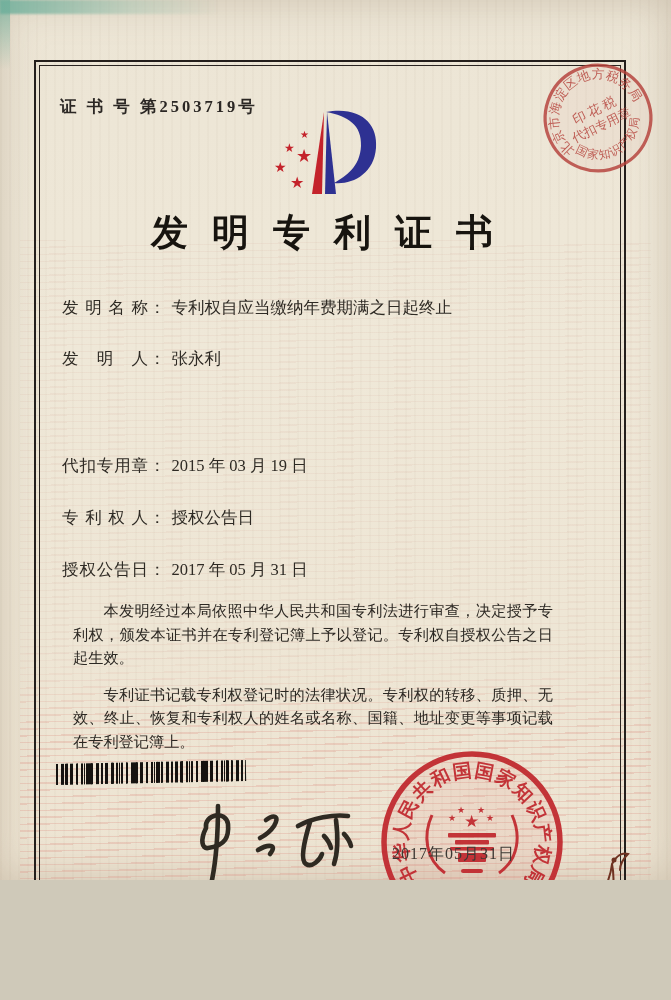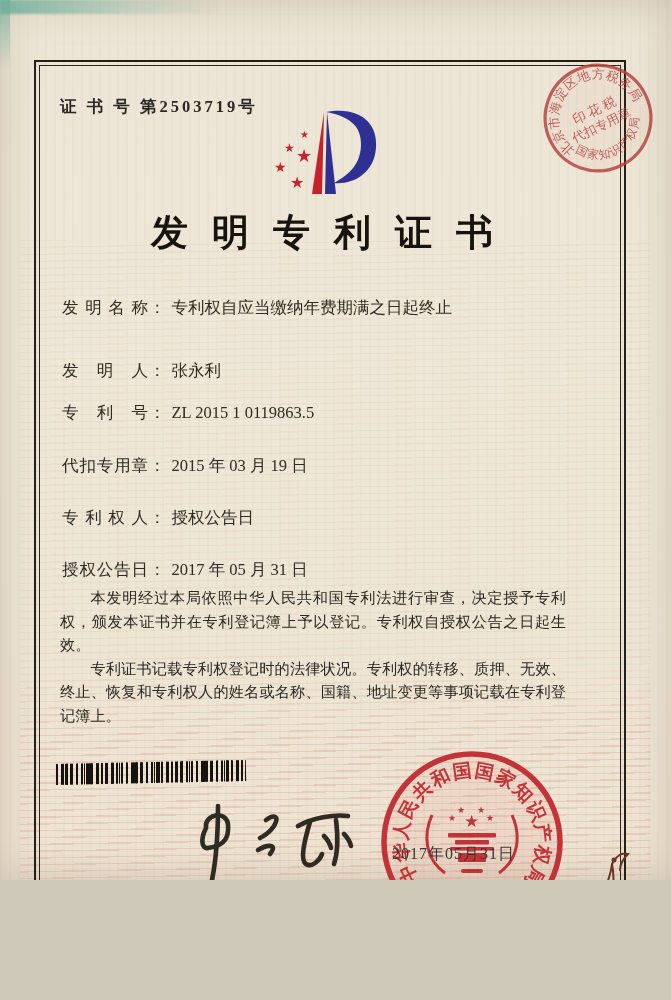--- a/index.html
+++ b/index.html
@@ -26,24 +26,24 @@
   .frame-inner{position:absolute;inset:3px;border:1px solid #2c2622;}
   
   .certno{position:absolute;left:60px;top:96px;font-size:16.5px;letter-spacing:3px;color:#2b2724;font-weight:600;}
   .logo{position:absolute;left:266px;top:90px;}
   .title{position:absolute;left:34px;width:588px;top:208px;text-align:center;
         font-size:37px;font-weight:700;letter-spacing:24px;padding-left:12px;box-sizing:border-box;color:#17140f;}
   
   .field{position:absolute;left:62px;font-size:16.5px;color:#2e2a24;white-space:nowrap;}
   .flabel{display:inline-block;width:86px;text-align:justify;text-align-last:justify;}
   .fcolon{margin:0 6px 0 1px;}
-  .f0{top:297px}.f1{top:360px}.f2{top:402px}.f3{top:455px}.f4{top:507px}.f5{top:559px}
+  .f0{top:297px}.f1{top:348px}.f2{top:402px}.f3{top:455px}.f4{top:507px}.f5{top:559px}
   
   .bodytext{position:absolute;left:60px;top:586px;width:506px;font-size:15.2px;line-height:23.6px;color:#2c2823;}
-  .bodytext p{margin:0;text-indent:2em;text-align:justify;}
+  .bodytext p{margin:13px;text-indent:2em;text-align:justify;}
   
   .barcode{position:absolute;left:56px;top:762px;width:190px;height:21px;transform:rotate(-1.2deg);
         background:
          repeating-linear-gradient(90deg,#15120f 0 2px,rgba(0,0,0,0) 2px 5px),
          repeating-linear-gradient(90deg,#15120f 0 1px,rgba(0,0,0,0) 1px 7px),
          repeating-linear-gradient(90deg,rgba(0,0,0,0) 0 9px,#15120f 9px 12px,rgba(0,0,0,0) 12px 23px);}
   
   .director{position:absolute;left:84px;top:818px;font-size:17px;color:#2b2620;}
   .director div{margin-bottom:12px;letter-spacing:2px;}
   .sig{position:absolute;left:178px;top:798px;}
@@ -105,23 +105,20 @@
     <text x="65" y="77" text-anchor="middle" font-size="12.5" fill="#b5403a">代扣专用章</text>
   </svg>
 
   <div class="title">发明专利证书</div>
 
   <div class="field f0">
     <span class="flabel">发明名称</span><span class="fcolon">：</span><span>专利权自应当缴纳年费期满之日起终止</span>
   </div>
   <div class="field f1">
     <span class="flabel">发明人</span><span class="fcolon">：</span><span>张永利</span>
-  </div>
-  <div class="field f2">
-    <span class="flabel">专利号</span><span class="fcolon">：</span><span>ZL 2015 1 0119863.5</span>
   </div>
   <div class="field f3">
     <span class="flabel">代扣专用章</span><span class="fcolon">：</span><span>2015 年 03 月 19 日</span>
   </div>
   <div class="field f4">
     <span class="flabel">专利权人</span><span class="fcolon">：</span><span>授权公告日</span>
   </div>
   <div class="field f5">
     <span class="flabel">授权公告日</span><span class="fcolon">：</span><span>2017 年 05 月 31 日</span>
   </div>

